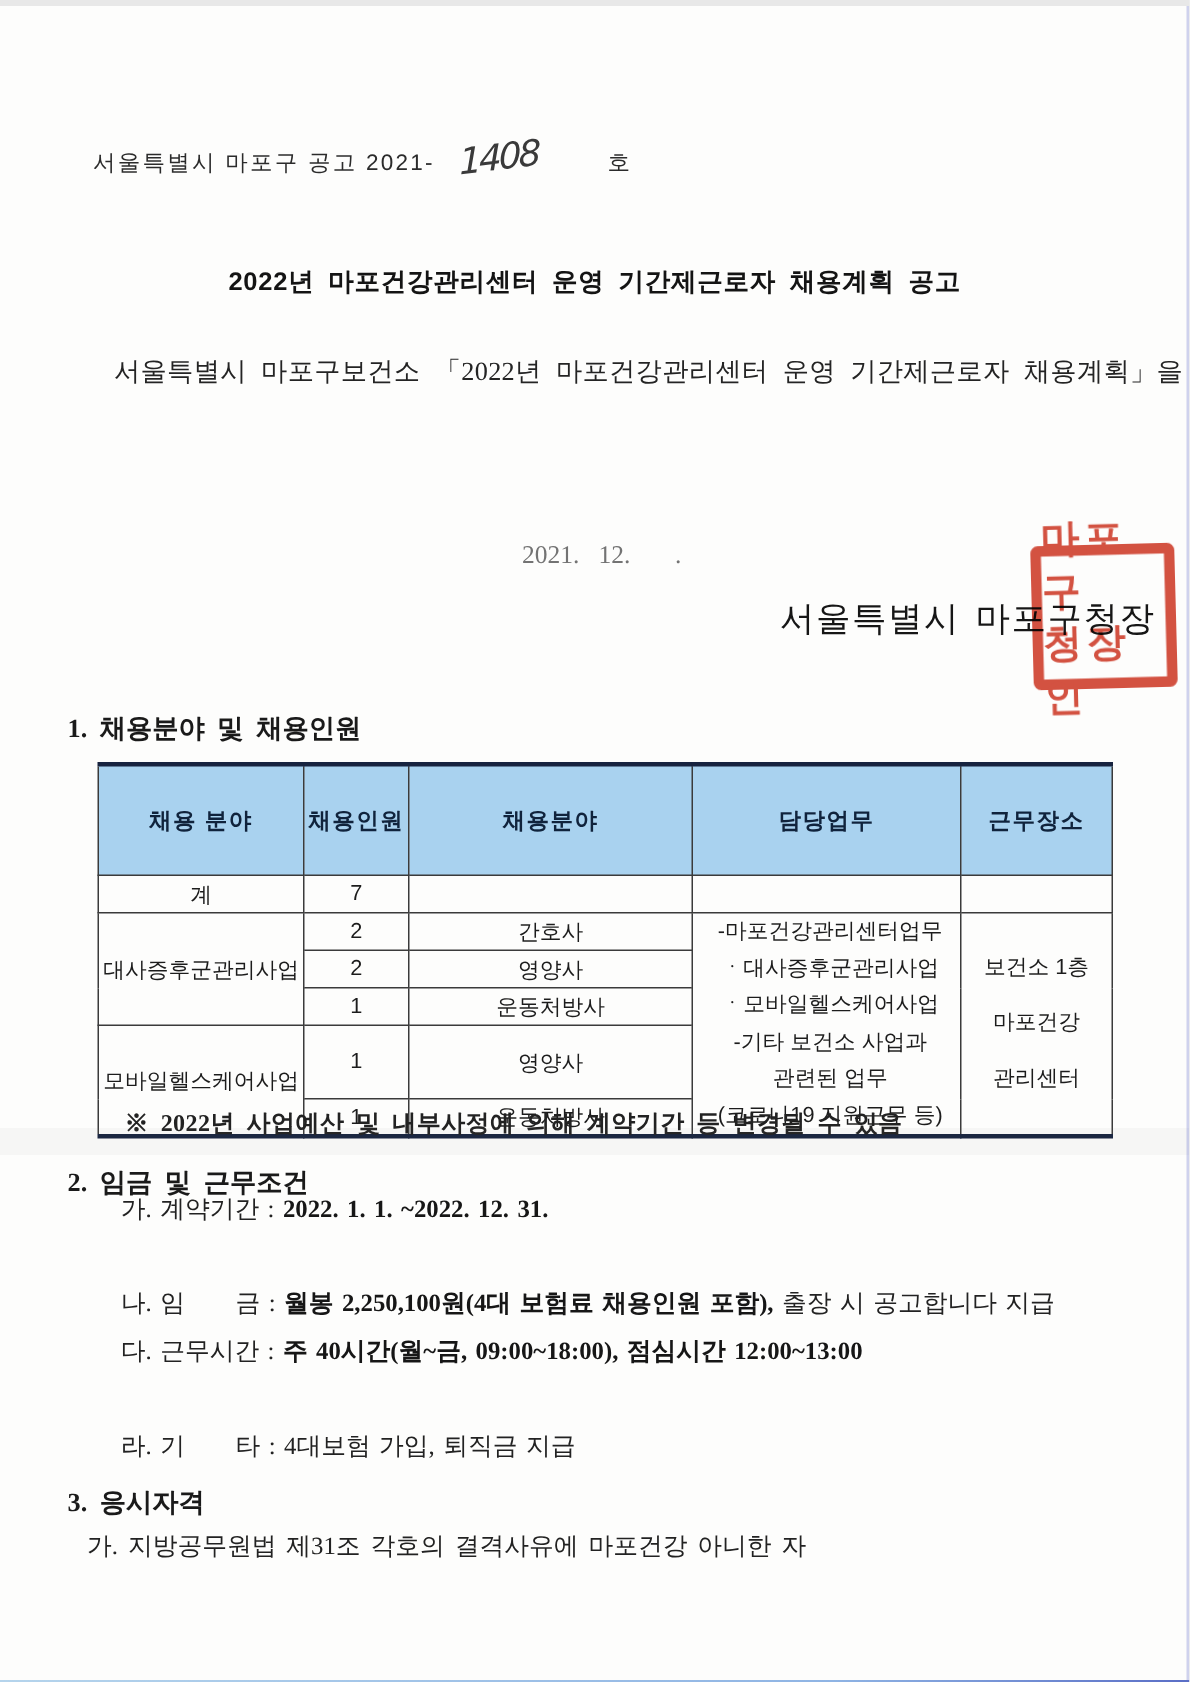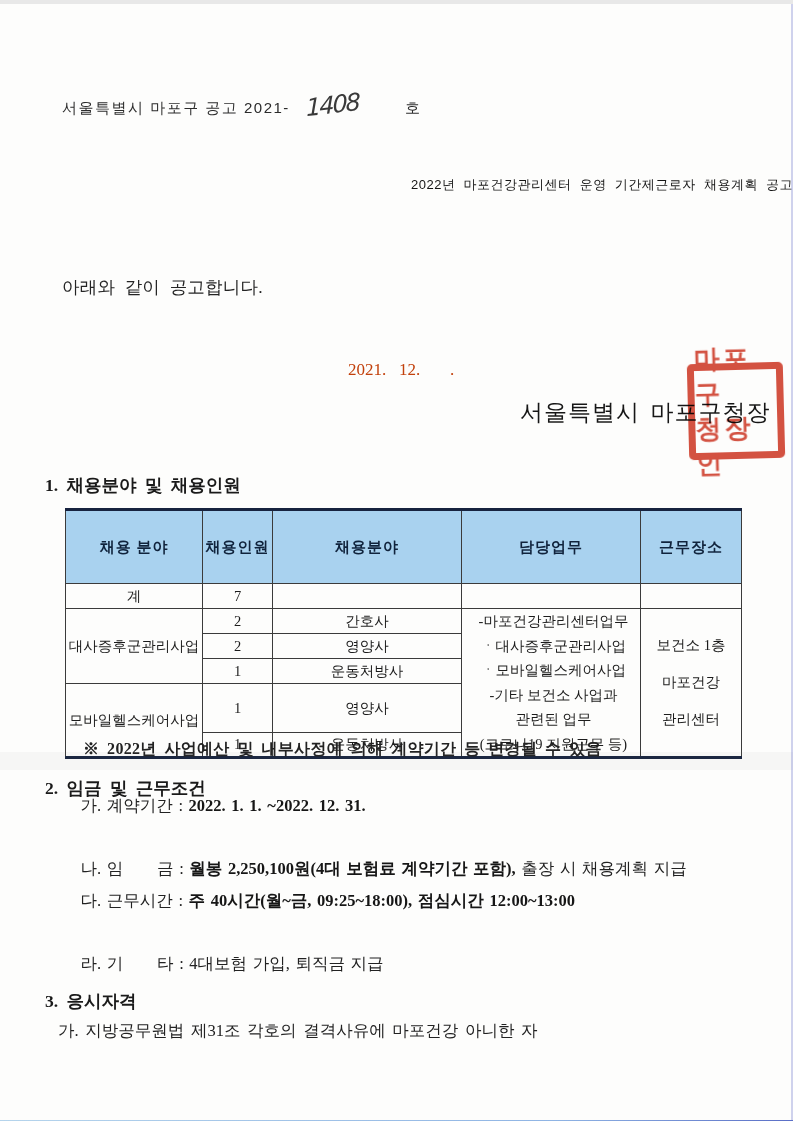--- a/index.html
+++ b/index.html
@@ -32,39 +32,39 @@
     font-family:"DejaVu Sans", sans-serif;
     font-style:italic;font-weight:400;
     font-size:24px;letter-spacing:-2px;color:#3a3a3a;
     transform:rotate(-7deg) skewX(-6deg);
   }
   .notice-suffix{margin-left:46px;}
 
   
   .doc-title{
     position:absolute;left:0;top:172px;width:100%;
-    text-align:right;
-    font-family:"Liberation Sans", sans-serif;
-    font-weight:400;font-size:13px;letter-spacing:0.5px;
+    text-align:center;
+    font-family:"Liberation Sans", sans-serif;
+    font-weight:700;font-size:17px;letter-spacing:0.5px;
     word-spacing:4px;color:#141414;
   }
 
   
   .intro-line{
     position:absolute;
     font-size:17.5px;word-spacing:5px;letter-spacing:0.2px;color:#242424;
     white-space:pre;
   }
   .intro-1{left:76px;top:231px;}
   .intro-2{left:62px;top:271px;}
 
   
   .doc-date{
     position:absolute;left:348px;top:356px;
-    font-size:17px;white-space:pre;color:#c2410c;
+    font-size:17px;white-space:pre;color:#737373;
   }
   .signature{
     position:absolute;left:520px;top:393px;
     font-family:"Liberation Sans", sans-serif;
     font-weight:400;font-size:23px;letter-spacing:1px;color:#161616;
     word-spacing:3px;white-space:pre;z-index:1;
   }
   .stamp{
     position:absolute;left:688px;top:359px;width:96px;height:96px;
     border:7px solid var(--stamp-color);
@@ -86,21 +86,21 @@
     white-space:pre;
   }
   .sec1-heading{top:469px;}
   .sec2-heading{top:772px;}
   .sec3-heading{top:985px;}
 
   
   .hire-table{
     position:absolute;left:65px;top:504px;width:676px;
     border-collapse:collapse;table-layout:fixed;
-    font-family:Liberation Serif, serif;
+    font-family:Liberation Sans, sans-serif;
     font-size:14.5px;color:#1c1c1c;
     border-top:3px solid #17233f;
     border-bottom:3px solid #17233f;
   }
   .hire-table td,.hire-table th{
     border:1px solid #3b3b3b;
     text-align:center;vertical-align:middle;
     padding:0 2px;
   }
   .hire-table th{
@@ -158,21 +158,21 @@
 <div class="page">
 
   <div class="notice-line">
     <span>서울특별시 마포구 공고 2021-</span>
     <span class="handwritten">1408</span>
     <span class="notice-suffix">호</span>
   </div>
 
   <div class="doc-title">2022년 마포건강관리센터 운영 기간제근로자 채용계획 공고</div>
 
-  <div class="intro-line intro-2">아래와 같이 공고합니다.</div>
+  <div class="intro-line intro-1">서울특별시 마포구보건소 「2022년 마포건강관리센터 운영 기간제근로자 채용계획」을</div>
 
   <div class="doc-date">2021.   12.       .</div>
 
   <div class="signature">서울특별시 마포구청장</div>
   <div class="stamp">
     <div>마포구</div>
     <div>청장인</div>
   </div>
 
   <div class="sec-heading sec1-heading">1. 채용분야 및 채용인원</div>
@@ -239,24 +239,24 @@
   </table>
 
   <div class="table-note">※ 2022년 사업예산 및 내부사정에 의해 계약기간 등 변경될 수 있음</div>
 
   <div class="sec-heading sec2-heading">2. 임금 및 근무조건</div>
 
   <div class="item-line it-0">
     <span>가. 계약기간 : </span><b>2022. 1. 1. ~2022. 12. 31.</b><span></span>
   </div>
   <div class="item-line it-1">
-    <span>나. 임      금 : </span><b>월봉 2,250,100원(4대 보험료 계약기간 포함),</b><span> 출장 시 채용계획 지급</span>
+    <span>나. 임      금 : </span><b>월봉 2,250,100원(4대 보험료 채용인원 포함),</b><span> 출장 시 공고합니다 지급</span>
   </div>
   <div class="item-line it-2">
-    <span>다. 근무시간 : </span><b>주 40시간(월~금, 09:25~18:00), 점심시간 12:00~13:00</b><span></span>
+    <span>다. 근무시간 : </span><b>주 40시간(월~금, 09:00~18:00), 점심시간 12:00~13:00</b><span></span>
   </div>
   <div class="item-line it-3">
     <span>라. 기      타 : </span><b></b><span>4대보험 가입, 퇴직금 지급</span>
   </div>
 
   <div class="sec-heading sec3-heading">3. 응시자격</div>
   <div class="sec3-item">가. 지방공무원법 제31조 각호의 결격사유에 마포건강 아니한 자</div>
 
   <div class="scan-band"></div>
   <div class="scan-right"></div>

